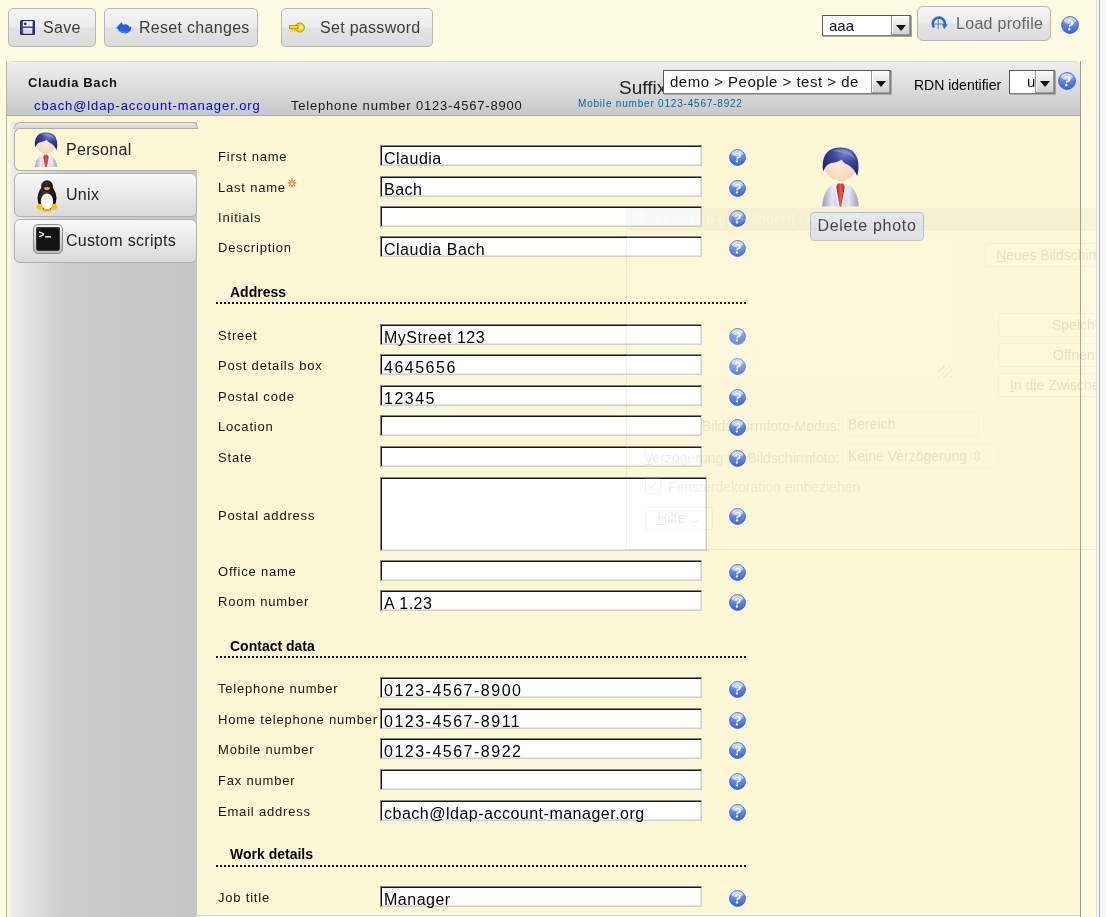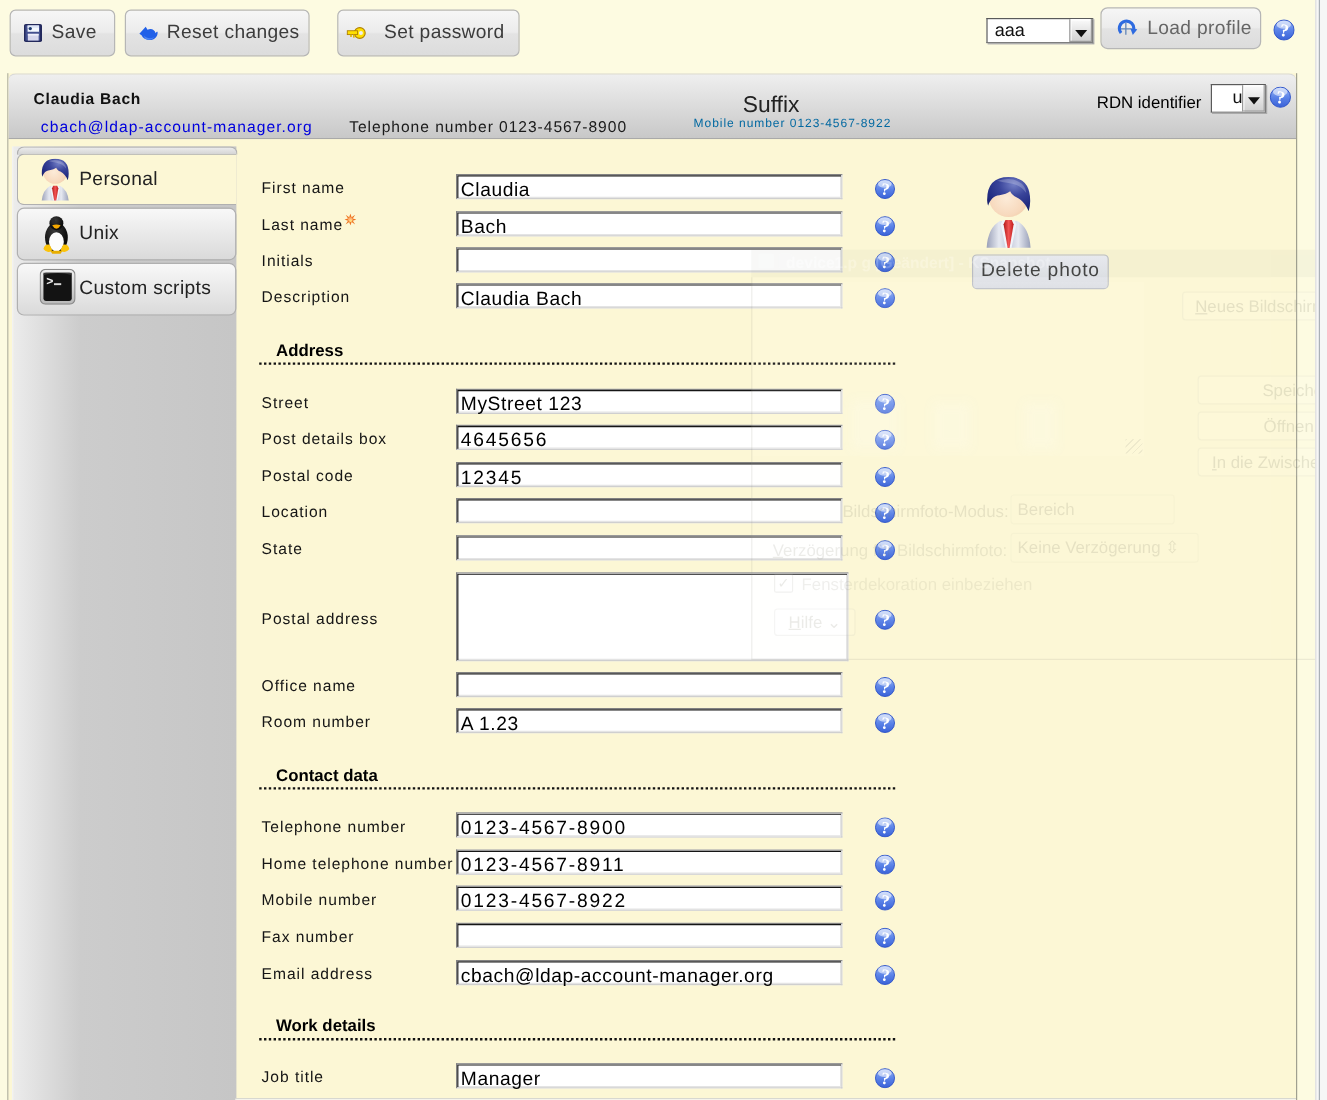--- a/index.html
+++ b/index.html
@@ -97,20 +97,24 @@
     <use href="#qm"></use>
   </svg>
 
 <div id="panel">
  <div id="phead"></div>
  <div class="abs" style="left:21px;top:14px;font-size:13px;font-weight:bold;color:#111;letter-spacing:.6px">Claudia Bach</div>
  <div class="abs" style="left:27px;top:37px;font-size:13px;color:#0000dd;letter-spacing:.9px">cbach@ldap-account-manager.org</div>
  <div class="abs" style="left:284px;top:37px;font-size:13px;color:#1a1a1a;letter-spacing:.8px">Telephone number 0123-4567-8900</div>
  <div class="abs" style="left:571px;top:37px;font-size:10px;color:#0369a1;letter-spacing:.8px">Mobile number 0123-4567-8922</div>
  <div class="abs" style="left:612px;top:16px;font-size:19px;color:#222">Suffix</div>
+ <div class="csel" style="left:656px;top:9px;width:226px;height:22px;line-height:22px;font-size:15px">
+      <span class="stx" style="letter-spacing:.5px">demo &gt; People &gt; test &gt; de</span>
+      <span class="arr" style="top:0"></span>
+    </div>
  <div class="abs" style="left:907px;top:16px;font-size:14px;color:#000000">RDN identifier</div>
  <div class="csel" style="left:1002px;top:9px;width:44px;height:22px;line-height:22px;font-size:15px">
       <span class="stx" style="padding-left:17px">uid</span>
       <span class="arr"></span>
     </div>
  <svg class="abs" style="left:1051px;top:11px" width="18" height="18" viewBox="0 0 18 18">
       <use href="#qm"></use>
     </svg>
 
  <div id="sidebar"></div>

